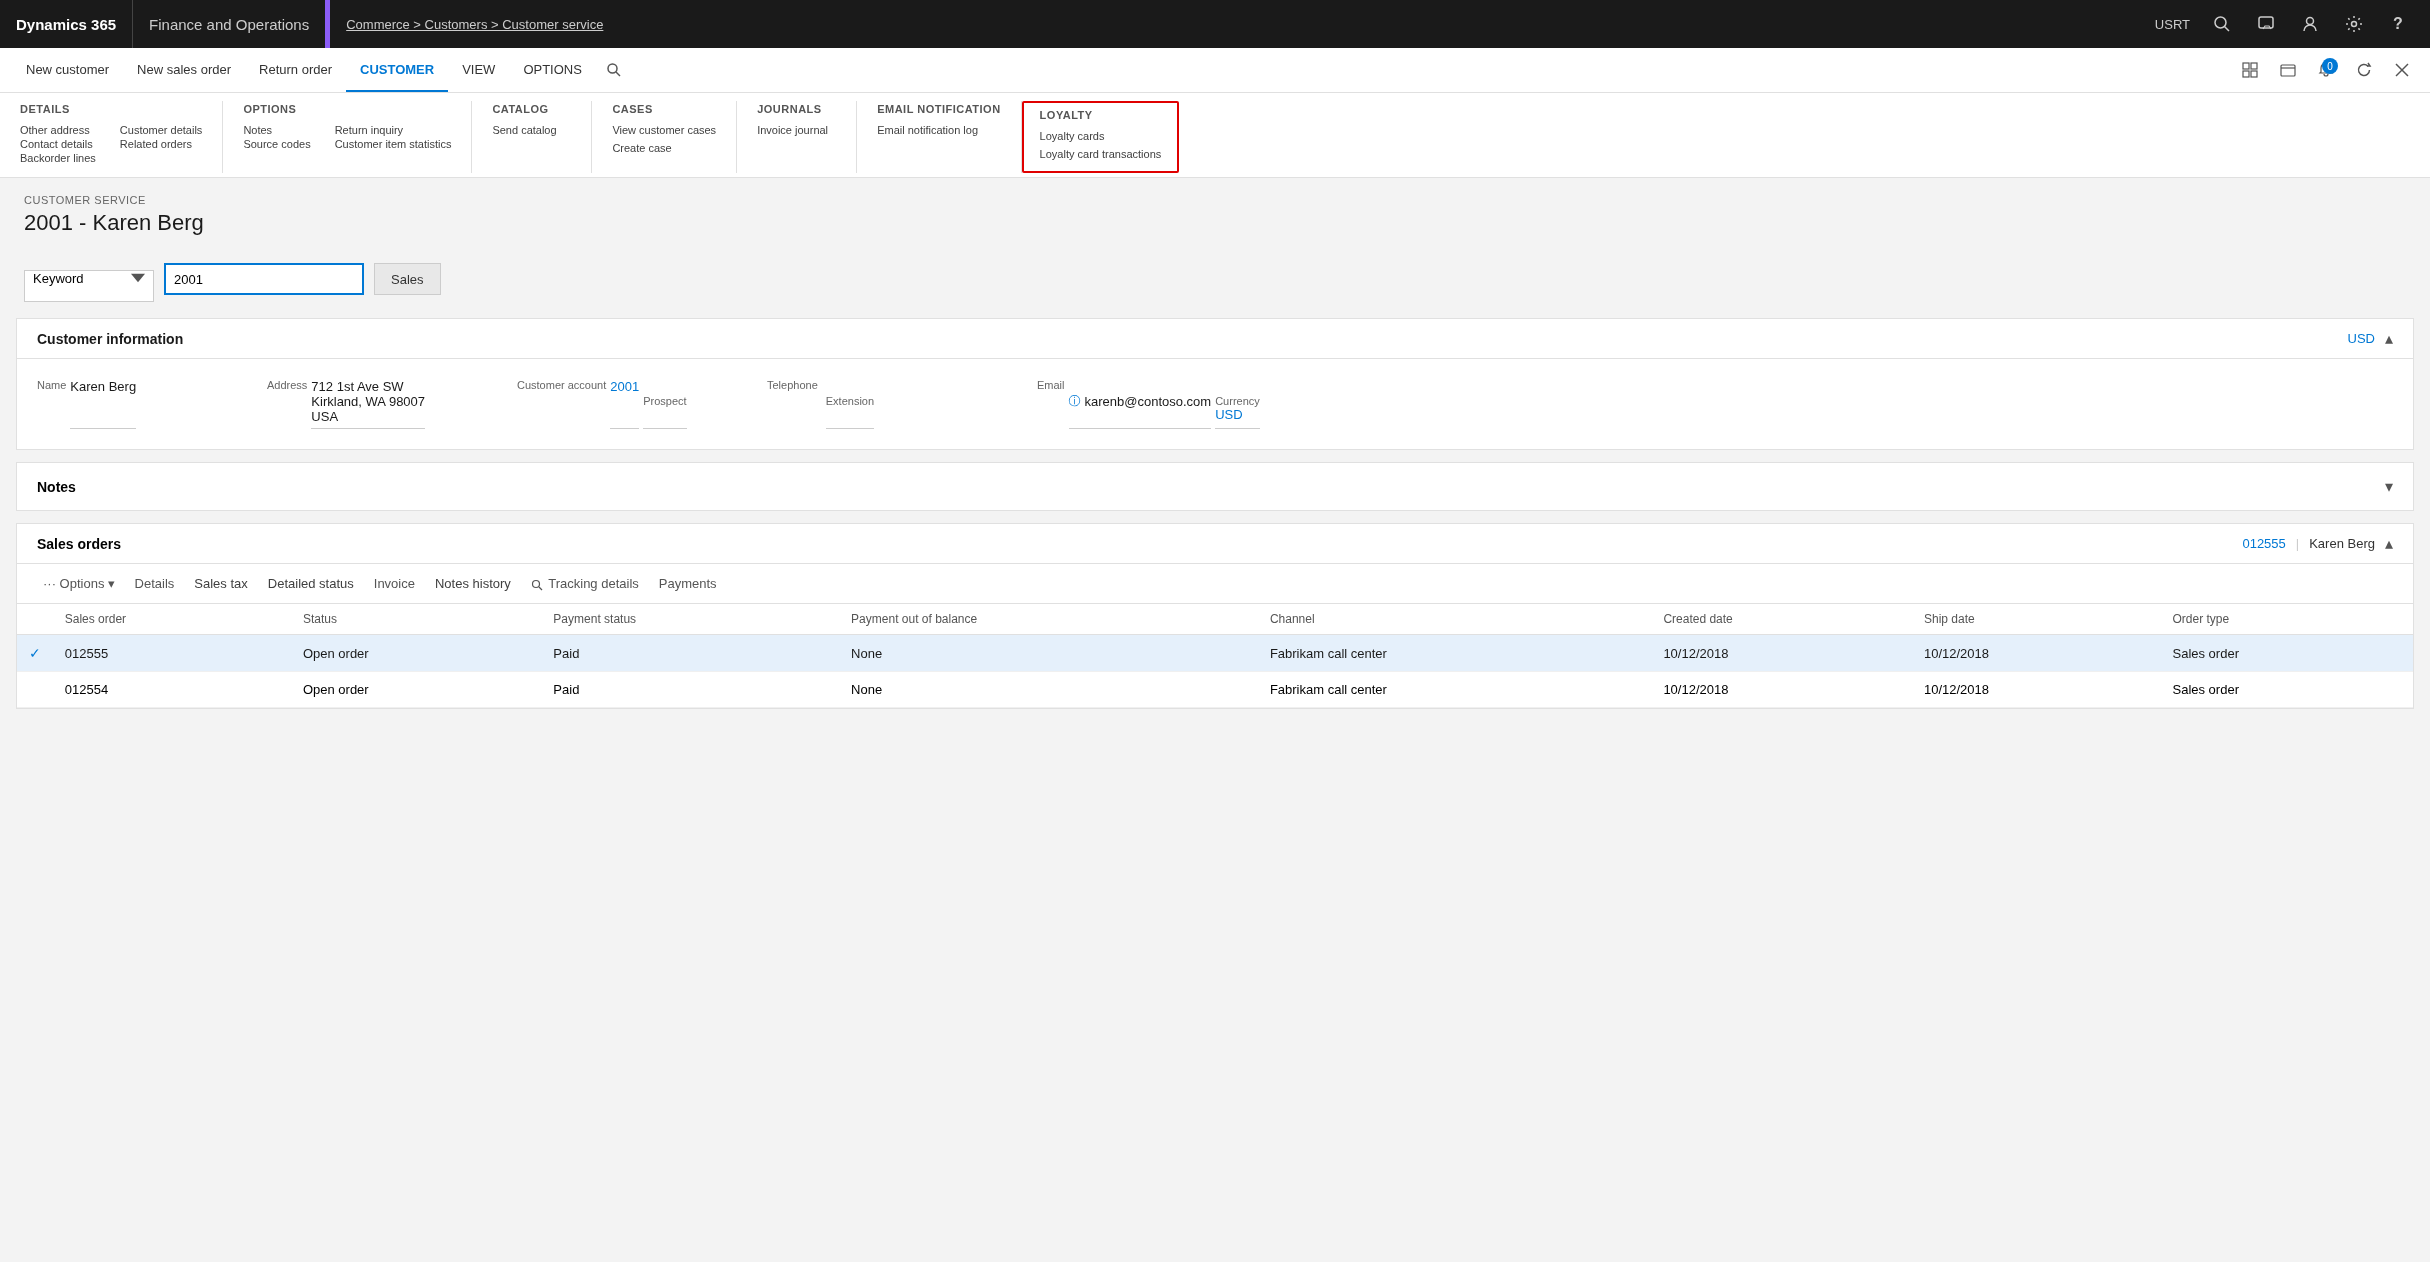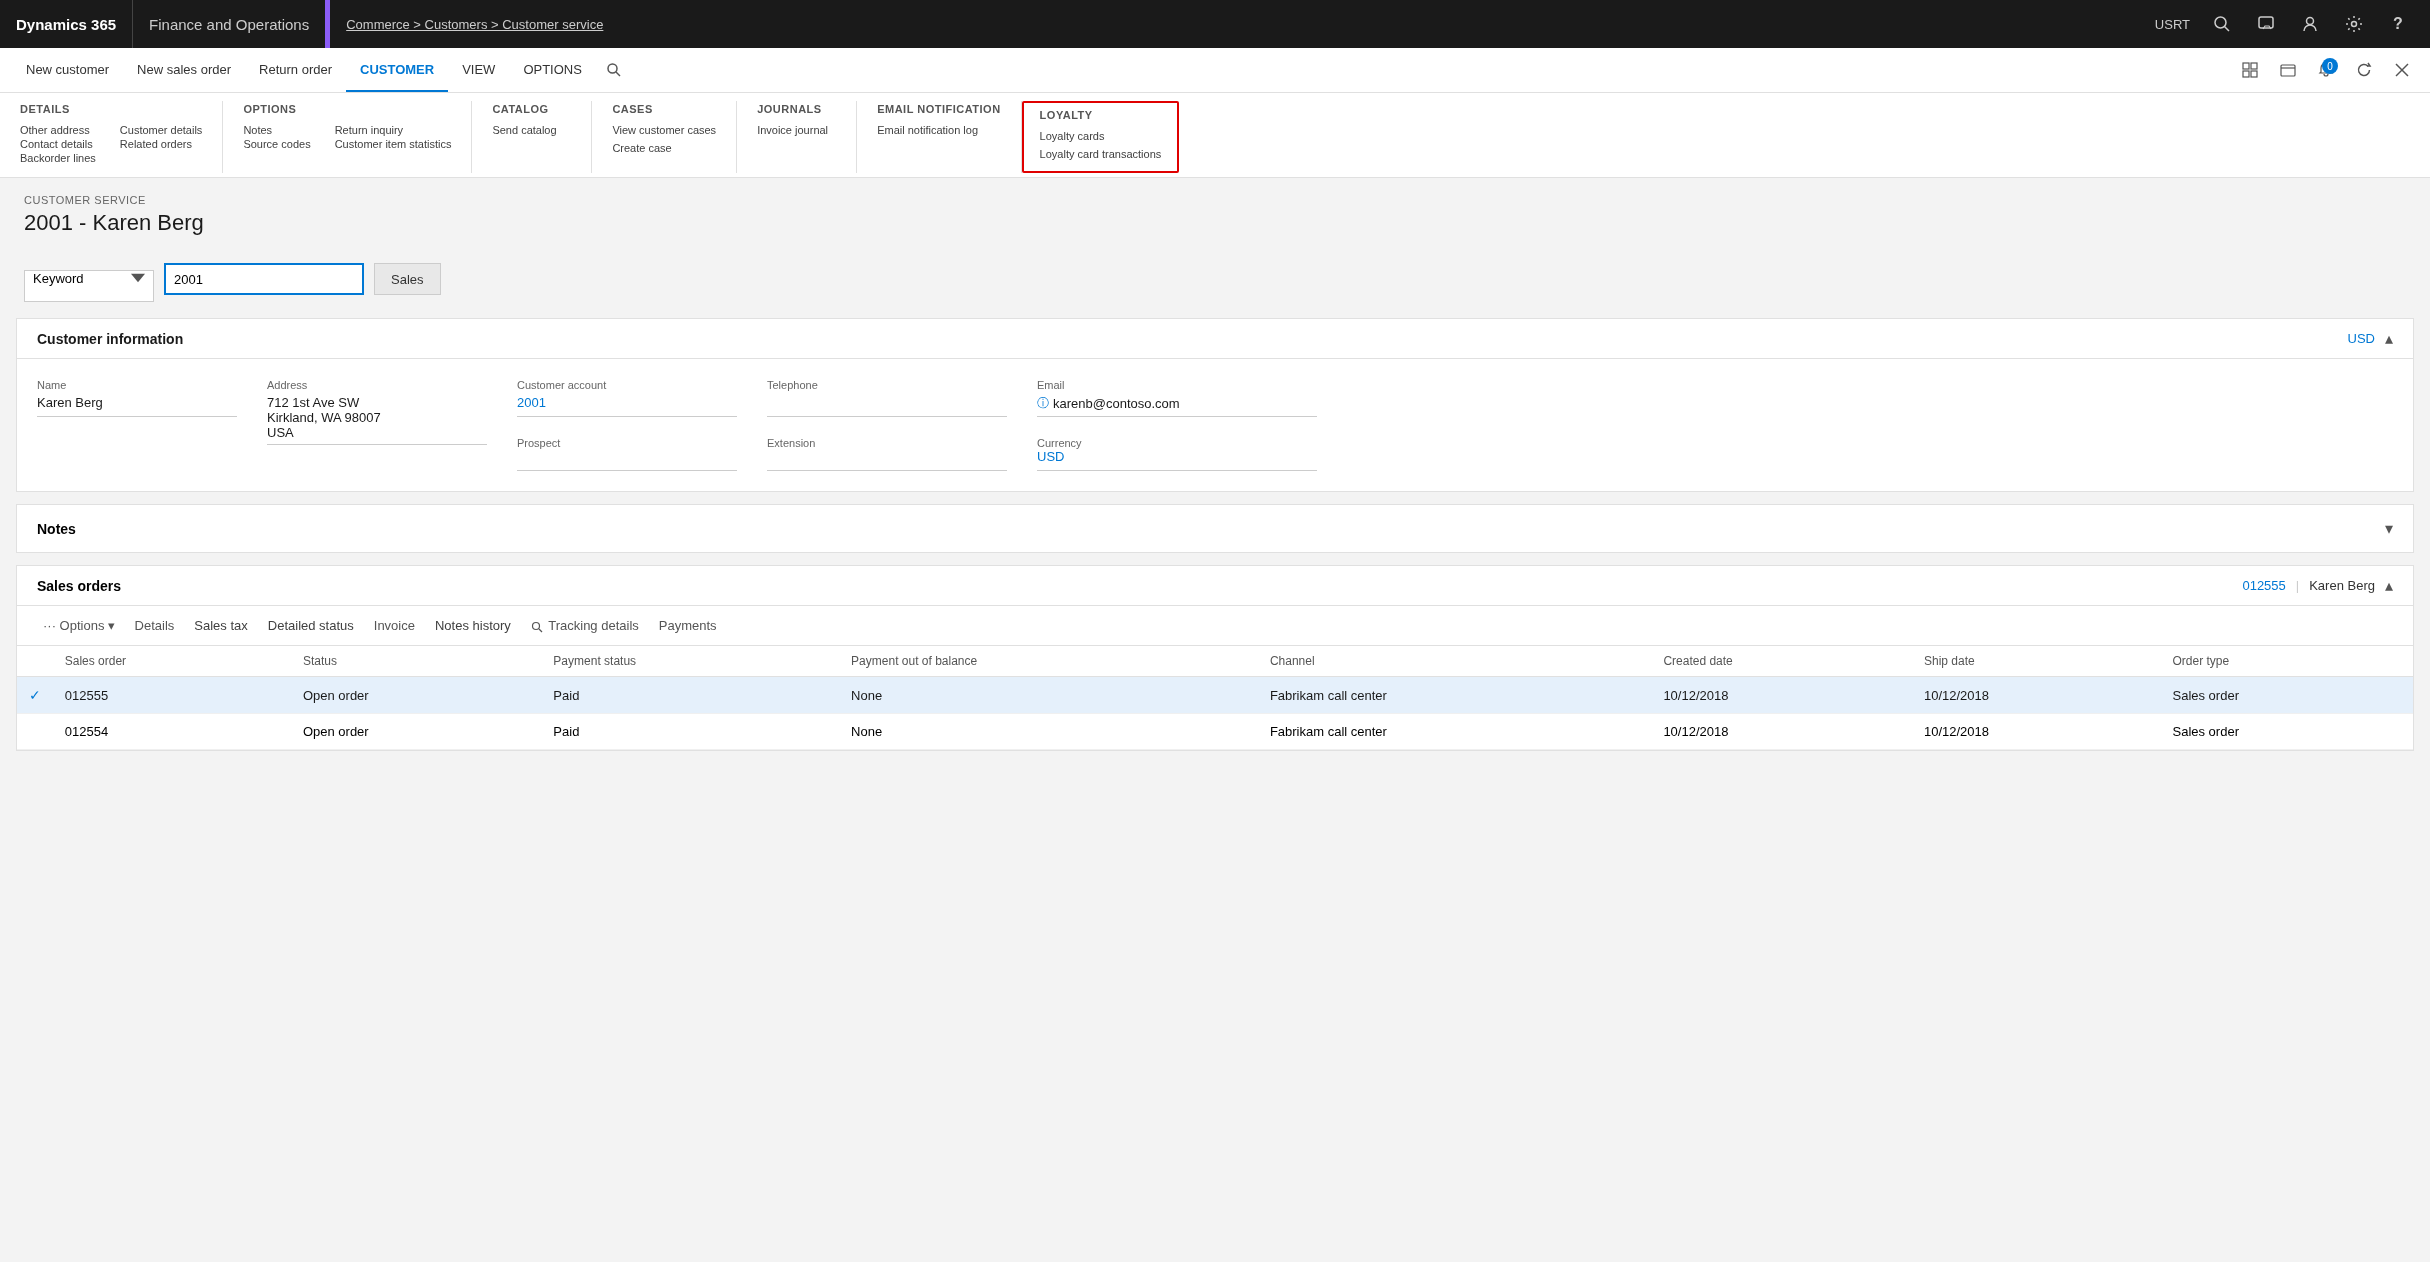--- a/index.html
+++ b/index.html
@@ -269,21 +269,21 @@
     .card-body {
       padding: 20px;
     }
 
     
     .info-grid {
       display: grid;
       grid-template-columns: 200px 220px 220px 240px 280px;
       gap: 20px 30px;
     }
-    .field-group { display: flex; flex-direction: column; gap: 4px; }
+    .field-group { display: flex; flex-direction: row; gap: 4px; }
     .field-label { font-size: 11px; color: #666; }
     .field-value {
       font-size: 13px;
       color: #1a1a1a;
       border-bottom: 1px solid #ccc;
       padding-bottom: 4px;
       min-height: 22px;
     }
     .field-value.link { color: #0078d4; cursor: pointer; }
     .field-value.with-icon { display: flex; align-items: center; gap: 4px; }

